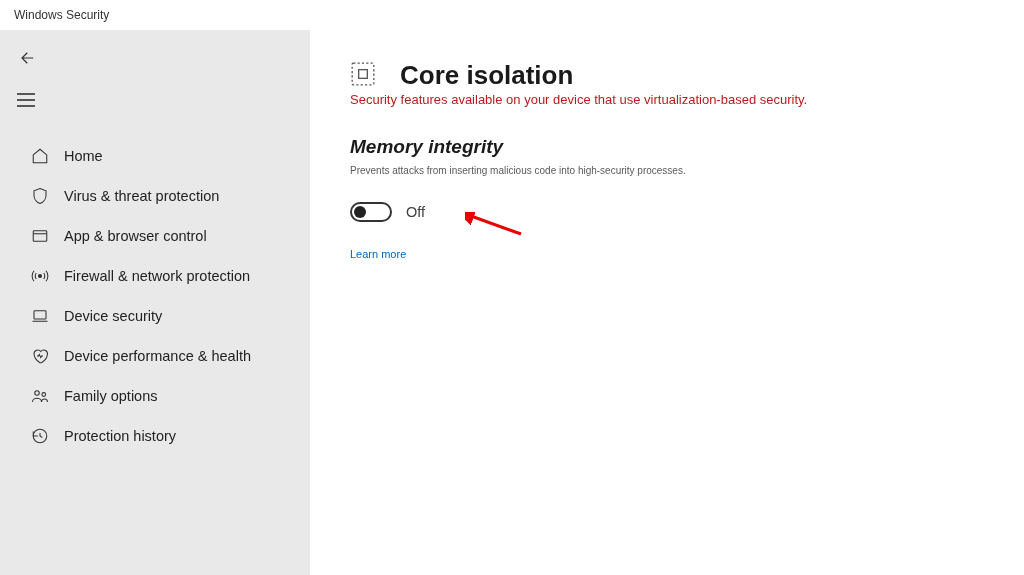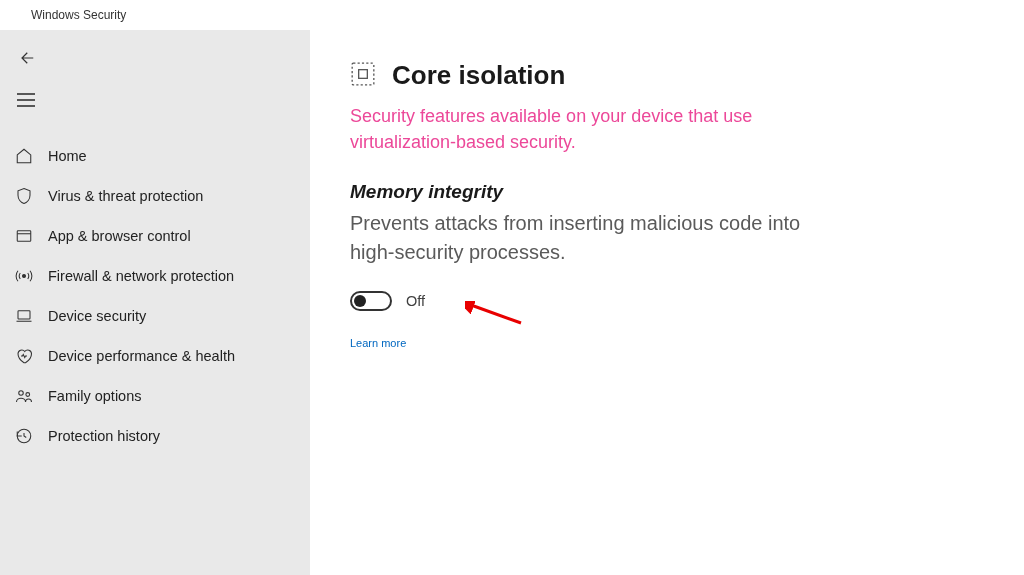--- a/index.html
+++ b/index.html
@@ -6,21 +6,21 @@
     body {
       font-family: "Segoe UI", -apple-system, sans-serif;
       background: #fff;
       width: 1024px;
       height: 575px;
       overflow: hidden;
       color: #1a1a1a;
     }
     .titlebar {
       height: 30px;
-      padding-left: 31px;
+      padding-left: 14px;
       display: flex;
       align-items: center;
       font-size: 12px;
       color: #333;
       background: #fff;
     }
     .app-body {
       display: flex;
       height: calc(575px - 30px);
     }
@@ -32,21 +32,21 @@
     }
     .back-btn {
       padding: 6px 0 6px 18px;
       color: #8a8a8a;
       cursor: pointer;
     }
     .hamburger {
       padding: 16px 0 16px 16px;
       cursor: pointer;
     }
-    .nav-list { margin-top: 10px; }
+    .nav-list { margin-top: 10px; padding-left: 16px; }
     .nav-item {
       display: flex;
       align-items: center;
       padding: 10px 0 10px 14px;
       gap: 14px;
       cursor: pointer;
       font-size: 14.5px;
       color: #222;
     }
     .nav-icon {
@@ -59,44 +59,43 @@
       flex-shrink: 0;
     }
     .main {
       flex: 1;
       padding: 30px 40px;
       background: #fff;
     }
     .page-header {
       display: flex;
       align-items: center;
-      gap: 16px;
-      margin-bottom: 12px;
+      gap: 24px;
     }
     .page-icon { color: #555; }
     .page-title {
       font-size: 26px;
       font-weight: 600;
       color: #1a1a1a;
     }
     .page-desc {
-      font-size: 18px;
-      color: #ec4899;
+      font-size: 13px;
+      color: #b91c1c;
       max-width: 470px;
       line-height: 1.45;
     }
     .section-title {
       font-size: 19px;
       font-weight: 600;
       margin-top: 26px;
       color: #1a1a1a;
       font-style: italic;
     }
     .section-desc {
-      font-size: 20px;
+      font-size: 10px;
       color: #5a5a5a;
       max-width: 470px;
       line-height: 1.45;
       margin-top: 6px;
     }
     .toggle-row {
       display: flex;
       align-items: center;
       gap: 14px;
       margin-top: 24px;

